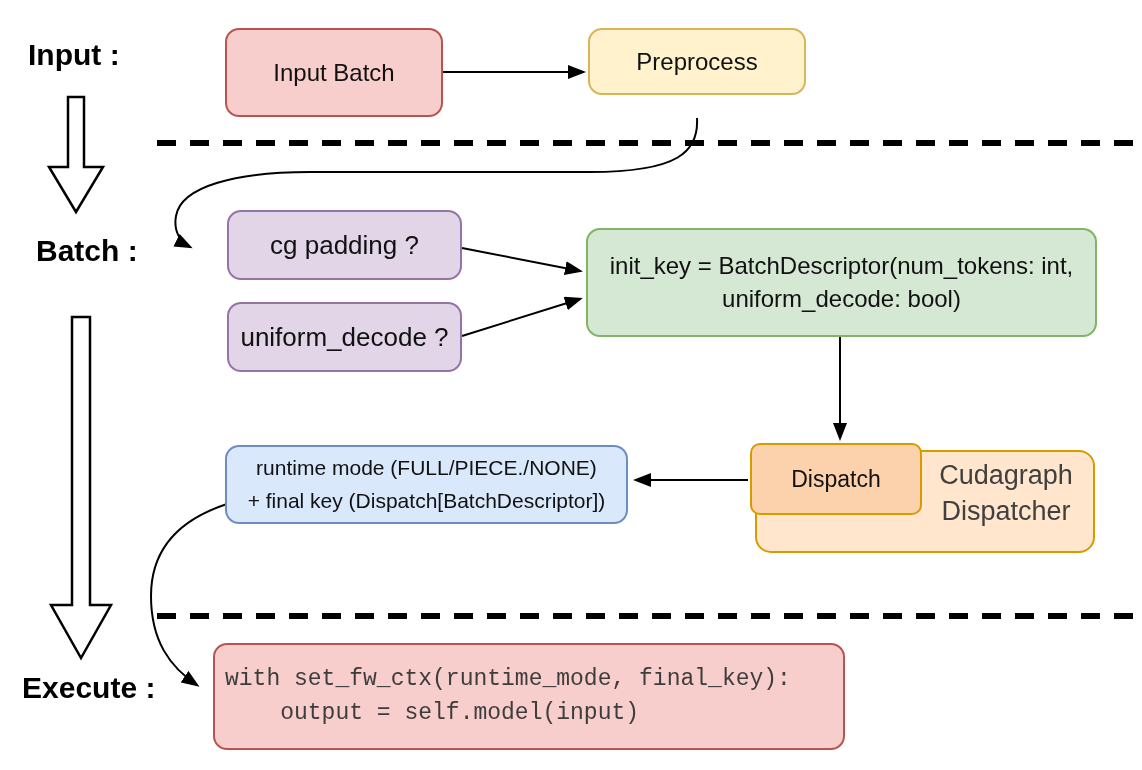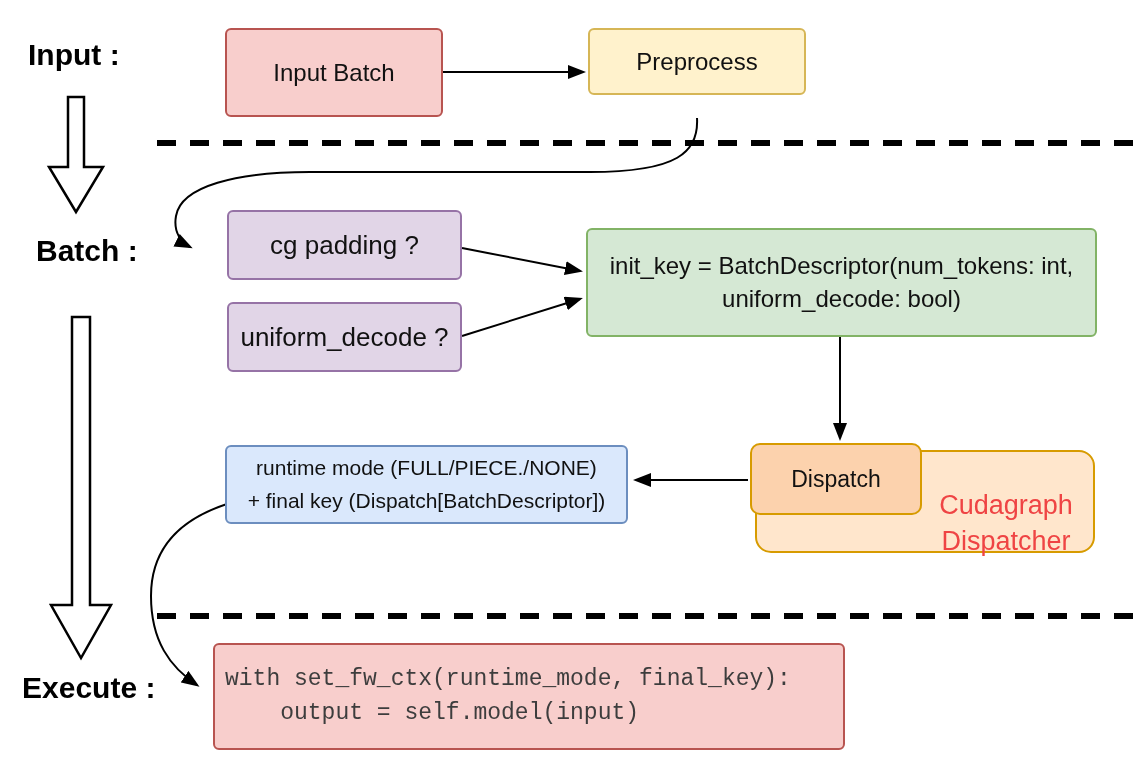--- a/index.html
+++ b/index.html
@@ -25,21 +25,21 @@
   .stage-label {
     position: absolute;
     font-weight: bold;
     font-size: 30px;
     color: #000000;
     white-space: nowrap;
   }
   .node {
     position: absolute;
     border: 2px solid #999;
-    border-radius: 6px;
+    border-radius: 14px;
     display: flex;
     flex-direction: column;
     align-items: center;
     justify-content: center;
     text-align: center;
     color: #111111;
     box-sizing: border-box;
   }
   .node .line { white-space: pre; }
   .node-input-batch   { left:225px; top:28px;  width:218px; height:89px;  font-size:24px; }
@@ -55,26 +55,26 @@
     font-size:23px;
     font-family:"Liberation Mono", monospace;
     align-items:flex-start;
     text-align:right;
     padding-left:10px;
     line-height:1.45;
     color:#3d3d3d;
   }
   .cudagraph-label {
     position: absolute;
-    left: 925px; top: 487px;
+    left: 925px; top: 457px;
     width: 162px;
     text-align: center;
     font-size: 27px;
     line-height: 1.35;
-    color: #ef4444;
+    color: #404040;
     z-index: 2;
   }
   .label-input   { left:28px;  top:38px;  }
   .label-plan    { left:36px;  top:234px; }
   .label-execute { left:22px;  top:671px; }
 </style>
 </head>
 <body>
 
 <div id="canvas">

